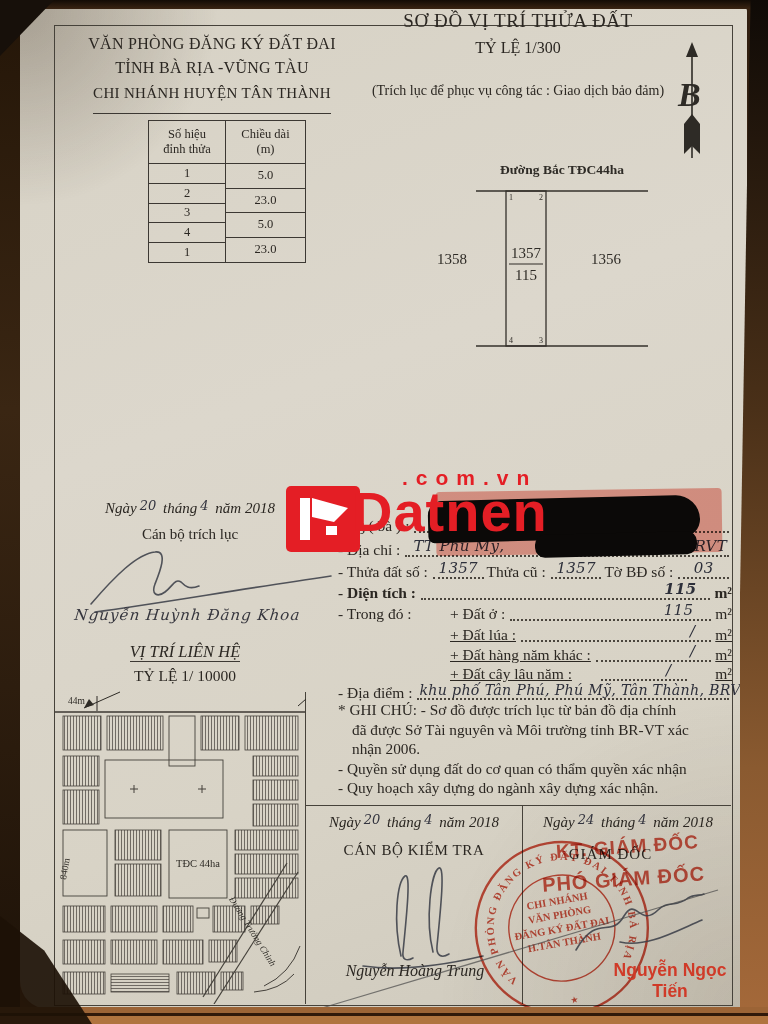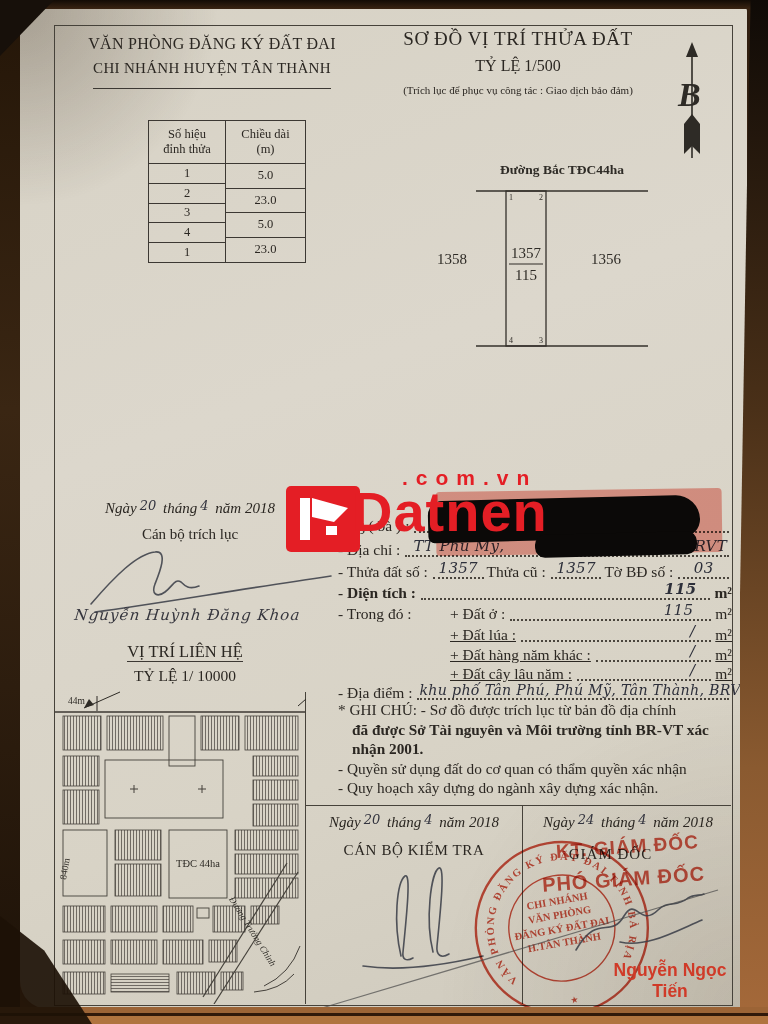--- a/index.html
+++ b/index.html
@@ -14,24 +14,24 @@
                     radial-gradient(circle at 100% 100%,rgba(60,40,15,.12),transparent 25%);}
   .abs{position:absolute;}
   .ctr{text-align:center;}
   
   .frame{border:1.4px solid #46423a;}
   .vline{border-left:1.4px solid #46423a;width:0;}
   .hline{border-top:1.4px solid #46423a;height:0;}
   
   .office{left:60px;top:32px;width:304px;font-size:16px;line-height:1.52;letter-spacing:.3px;}
   .office .u{border-bottom:1.1px solid #3c3833;padding-bottom:12px;font-size:15px;}
-  .htitle{left:368px;top:28px;width:300px;}
+  .htitle{left:368px;top:10px;width:300px;}
   .htitle .t1{font-size:19px;letter-spacing:.6px;}
   .htitle .t2{font-size:16px;margin-top:7px;}
-  .htitle .t3{font-size:11px;margin-top:9px;}
+  .htitle .t3{font-size:14px;margin-top:26px;}
   
   .vtable{left:148px;top:120px;display:flex;border:1.3px solid #3c3833;font-size:12.5px;}
   .vt-l{width:76px;border-right:1.3px solid #3c3833;}
   .vt-r{width:79px;}
   .vt-h{height:42px;display:flex;flex-direction:column;justify-content:center;text-align:center;line-height:1.2;}
   .vt-c{border-top:1px solid #3c3833;display:flex;align-items:center;justify-content:center;}
   .vt-l .vt-c{height:18.8px;}
   .vt-r .vt-c{height:23.5px;}
   
   #info{left:338px;top:494px;width:394px;font-size:15.5px;}
@@ -40,21 +40,21 @@
   .lbl-fixed{width:112px;}
   .indent{padding-left:112px;text-decoration:underline;}
   .dots{position:relative;flex:1;border-bottom:2px dotted #4a453d;height:15px;margin:0 3px 2px 5px;}
   .dots.short{flex:.55;}
   .unit{margin-left:1px;}
   .hw{font-family:"DejaVu Serif",serif;font-style:italic;color:#2d2f3a;font-size:15px;letter-spacing:.3px;}
   .vl{position:absolute;left:8px;bottom:0;white-space:nowrap;}
   .vr{position:absolute;right:10px;bottom:0;}
   .vc{position:absolute;left:0;right:0;bottom:0;text-align:center;}
   .notes{position:absolute;left:0;top:206px;width:100%;line-height:19.6px;font-size:15.3px;}
-  .notes .ind{padding-left:14px;font-weight:bold;}
+  .notes .ind{padding-left:14px;}
   
   .dline{font-style:italic;font-size:15px;text-align:center;}
   .hwd{font-family:"DejaVu Serif",serif;font-style:italic;font-size:13px;position:relative;top:-3px;margin:0 3px;color:#33343f;}
   .sig path{fill:none;stroke:#3c4049;stroke-width:1.6;stroke-linecap:round;opacity:.88;}
   .scriptname{font-family:"DejaVu Serif",serif;font-style:italic;letter-spacing:1px;color:#35353d;transform:skewX(-6deg);}
   
   .wm-logo{left:286px;top:486px;width:74px;height:66px;background:#e41e25;border-radius:5px;z-index:16;}
   .wm-text{left:352px;top:484px;font-family:"Liberation Sans",sans-serif;font-weight:bold;
            font-size:56px;color:#e41e25;letter-spacing:1px;z-index:16;line-height:1;}
   .wm-suffix{left:402px;top:466px;font-family:"Liberation Sans",sans-serif;font-weight:bold;
@@ -76,26 +76,27 @@
 <div id="shot">
   <div id="paper"></div>
 
   <div class="abs frame" style="left:54px;top:25px;width:677px;height:979px;z-index:2;"></div>
   <div class="abs vline" style="left:305px;top:692px;height:312px;z-index:2;"></div>
   <div class="abs hline" style="left:305px;top:805px;width:426px;z-index:2;"></div>
   <div class="abs vline" style="left:522px;top:805px;height:199px;z-index:2;"></div>
 
   <div class="abs ctr office" style="z-index:3;">
     <div>VĂN PHÒNG ĐĂNG KÝ ĐẤT ĐAI</div>
+    <div>TỈNH BÀ RỊA -VŨNG TÀU</div>
     <div><span class="u">CHI NHÁNH HUYỆN TÂN THÀNH</span></div>
   </div>
 
   <div class="abs ctr htitle" style="z-index:3;">
     <div class="t1">SƠ ĐỒ VỊ TRÍ THỬA ĐẤT</div>
-    <div class="t2">TỶ LỆ 1/500</div>
+    <div class="t2">TỶ LỆ 1/300</div>
     <div class="t3">(Trích lục để phục vụ công tác : Giao dịch bảo đảm)</div>
   </div>
 
   <div class="abs" style="left:672px;top:40px;width:40px;height:125px;z-index:3;">
     <svg width="40" height="125" viewBox="0 0 40 125">
       <line x1="20" y1="10" x2="20" y2="118" stroke="#2e2b26" stroke-width="1.6"></line>
       <polygon points="20,2 14,17 26,17" fill="#2e2b26"></polygon>
       <polygon points="20,74 28,84 28,114 20,106 12,114 12,84" fill="#2e2b26"></polygon>
       <text x="6" y="66" font-size="34" font-style="italic" font-weight="bold" fill="#2e2b26" font-family="DejaVu Serif,serif">B</text>
     </svg>
@@ -149,21 +150,21 @@
     <span>năm</span>&nbsp;<span>2018</span>
   </div>
   <div class="abs ctr" style="left:70px;top:526px;width:240px;font-size:15px;z-index:3;">Cán bộ trích lục</div>
   <svg class="abs sig" style="left:85px;top:540px;z-index:3;" width="255" height="78" viewBox="0 0 255 78">
     <path d="M6 64 C 30 36 52 14 70 12 C 84 10 74 34 70 44 C 66 54 72 58 80 52 C 88 46 90 38 96 42 C 100 46 104 50 114 46"></path>
     <path d="M10 72 C 70 64 150 50 246 36"></path>
   </svg>
   <div class="abs ctr scriptname" style="left:55px;top:606px;width:265px;font-size:15px;z-index:3;">Nguyễn Huỳnh Đăng Khoa</div>
 
   <div class="abs ctr" style="left:75px;top:642px;width:220px;font-size:16.5px;z-index:3;">
-    <span class="u" style="border-bottom:1.1px solid #3c3833;">VỊ TRÍ LIÊN HỆ</span>
+    <span class="u" style="border-bottom:1.1px solid #3c3833;font-style:italic;">VỊ TRÍ LIÊN HỆ</span>
   </div>
   <div class="abs ctr" style="left:75px;top:667px;width:220px;font-size:15.5px;z-index:3;text-align:center;">TỶ LỆ 1/ 10000</div>
 
   <div class="abs" style="left:54px;top:690px;width:252px;height:314px;z-index:3;">
     <svg width="252" height="314" viewBox="0 0 252 314">
       <defs>
         <pattern id="h" width="3" height="3" patternUnits="userSpaceOnUse">
             <path d="M1.5 0 V3" stroke="#55504a" stroke-width="0.8"></path>
           </pattern>
         <pattern id="hh" width="3" height="3" patternUnits="userSpaceOnUse">
@@ -279,37 +280,37 @@
         </span>
       <span class="unit">m²</span>
     </div>
     <div class="irow indent" style="top:151px;">
       <span class="lbl">+ Đất hàng năm khác :</span>
       <span class="dots">
           <span class="hw vr" style="right:16px;">/</span>
         </span>
       <span class="unit">m²</span>
     </div>
-    <div class="irow indent" style="top:170px;">
+    <div class="irow indent" style="top:170px;gap:24px;">
       <span class="lbl">+ Đất cây lâu năm :</span>
       <span class="dots">
           <span class="hw vr" style="right:16px;">/</span>
         </span>
       <span class="unit">m²</span>
     </div>
     <div class="irow" style="top:189px;">
       <span class="lbl">- Địa điểm :</span>
       <span class="dots">
           <span class="hw vl" style="left:2px;font-size:14.2px;">khu phố Tân Phú, Phú Mỹ, Tân Thành, BRVT</span>
         </span>
     </div>
     <div class="notes">
       <div>* GHI CHÚ:  - Sơ đồ được trích lục từ bản đồ địa chính</div>
       <div class="ind">đã được Sở Tài nguyên và Môi trường tỉnh BR-VT xác</div>
-      <div class="ind">nhận 2001.</div>
+      <div class="ind">nhận 2006.</div>
       <div>- Quyền sử dụng đất do cơ quan có thẩm quyền xác nhận</div>
       <div>- Quy hoạch xây dựng do ngành xây dựng xác nhận.</div>
     </div>
   </div>
 
   <div class="abs hl" style="left:436px;top:490px;width:286px;height:64px;transform:rotate(-.8deg);"></div>
   <div class="abs blob" style="left:428px;top:498px;width:272px;height:42px;border-radius:18px 30px 22px 8px;transform:rotate(-1.4deg);"></div>
   <div class="abs blob" style="left:535px;top:533px;width:162px;height:23px;border-radius:10px;transform:rotate(-1.5deg);"></div>
   <div class="abs wm-logo">
     <svg width="74" height="66" viewBox="0 0 74 66">
@@ -325,20 +326,21 @@
     <span>Ngày</span><span class="hwd">20</span>
     <span>tháng</span><span class="hwd">4</span>
     <span>năm</span>&nbsp;<span>2018</span>
   </div>
   <div class="abs ctr role" style="left:310px;top:842px;width:208px;z-index:3;">CÁN BỘ KIỂM TRA</div>
   <svg class="abs sig" style="left:345px;top:860px;z-index:3;" width="150" height="115" viewBox="0 0 150 115">
     <path d="M56 96 C 48 62 52 22 60 16 C 66 12 62 52 58 92 C 57 99 61 102 68 98"></path>
     <path d="M88 92 C 80 60 86 12 94 8 C 100 6 96 46 92 86 C 91 95 96 99 104 94"></path>
     <path d="M18 106 C 58 112 104 104 138 96"></path>
   </svg>
+  <div class="abs ctr" style="left:300px;top:962px;width:230px;font-style:italic;font-size:16px;z-index:3;">Nguyễn Hoàng Trung</div>
 
   <div class="abs ctr dline" style="left:528px;top:814px;width:200px;z-index:3;">
     <span>Ngày</span><span class="hwd">24</span>
     <span>tháng</span><span class="hwd">4</span>
     <span>năm</span>&nbsp;<span>2018</span>
   </div>
   <div class="abs ctr role" style="left:528px;top:846px;width:165px;z-index:3;letter-spacing:1px;">GIÁM ĐỐC</div>
   <div class="abs redstamp-line" style="left:556px;top:836px;font-size:19px;transform:rotate(-4deg);">KT. GIÁM ĐỐC</div>
   <div class="abs redstamp-line" style="left:542px;top:868px;font-size:20px;transform:rotate(-4deg);">PHÓ GIÁM ĐỐC</div>
   <svg class="abs sig" style="left:570px;top:888px;z-index:19;" width="140" height="75" viewBox="0 0 140 75">

